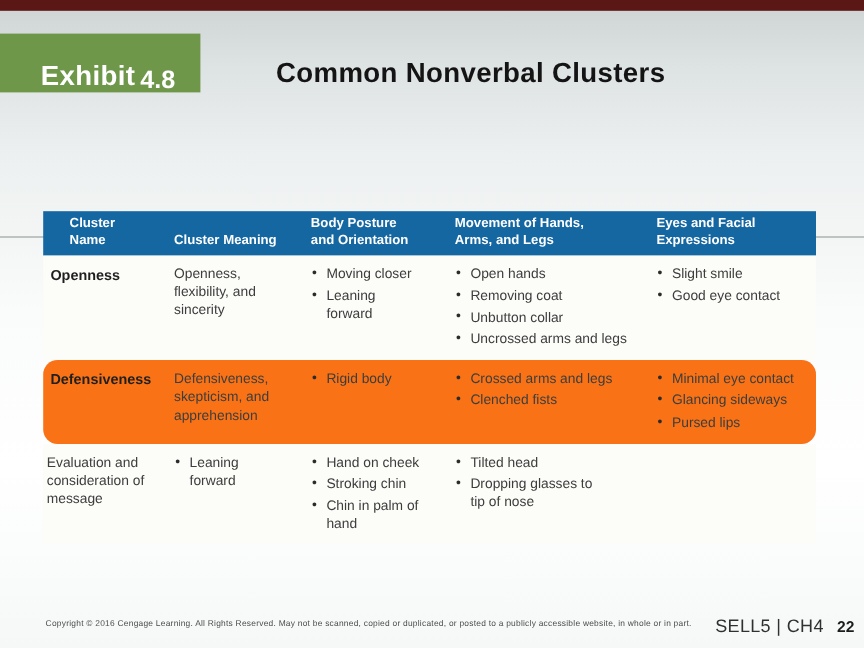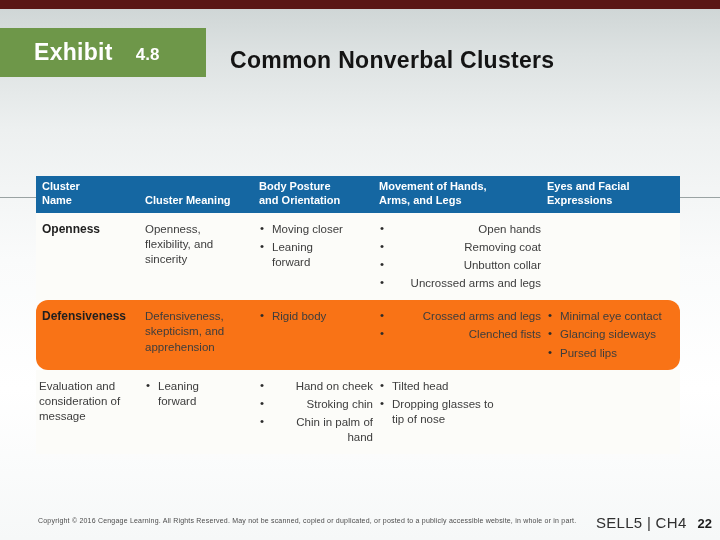--- a/index.html
+++ b/index.html
@@ -5,62 +5,62 @@
   html,body { margin:0; padding:0; }
   body {
     width:720px; height:540px; position:relative; overflow:hidden;
     font-family:"Liberation Sans", sans-serif;
     background: linear-gradient(180deg,#cdd4d4 0%, #dde2e2 10%, #edf0f0 24%, #fafbfb 48%, #ffffff 72%, #f6f8f8 100%);
   }
   .top-bar { position:absolute; top:0; left:0; width:720px; height:9px; background:#5a1715; }
 
   
   .exhibit-box {
-    position:absolute; left:0; top:28px; width:206px; height:49px;
-    background:#6e9749; display:flex; align-items:center; padding-left:34px; box-sizing:border-box;
+    position:absolute; left:0; top:28px; width:167px; height:49px;
+    background:#6e9749; display:flex; align-items:flex-end; padding-left:34px; box-sizing:border-box;
   }
   .exhibit-label { color:#ffffff; font-weight:bold; font-size:23px; letter-spacing:.3px; }
-  .exhibit-number { color:#ffffff; font-size:17px; font-weight:bold; margin-left:23px; position:relative; top:2px; }
+  .exhibit-number { color:#ffffff; font-size:21px; font-weight:bold; margin-left:4px; position:relative; top:2px; }
   .slide-title {
     position:absolute; left:230px; top:47px; font-size:23px; font-weight:bold;
     color:#141414; letter-spacing:.3px;
   }
 
   
   .divider { position:absolute; left:0; top:197px; width:720px; height:1px; background:#9aa3a3; z-index:0; }
 
   
   .nv-table { position:absolute; left:36px; top:176px; width:644px; z-index:1; }
   .trow { display:grid; grid-template-columns:106px 114px 120px 168px 136px; }
   .thead { background:#1567a2; min-height:36px; }
   .th {
     display:flex; align-items:flex-end; padding:4px 2px 5px 3px; box-sizing:border-box;
     color:#ffffff; font-size:11px; font-weight:bold; line-height:1.25;
   }
   .th:first-child { padding-left:6px; }
-  .th1 span { display:block; max-width:48px; }
+  .th1 span { display:block; max-width:48px;margin-left:16px; }
   .th3 span { display:block; max-width:86px; }
   .th4 span { display:block; max-width:112px; }
   .th5 span { display:block; max-width:88px; }
 
   .tbody-row { box-sizing:border-box; }
   .row-plain { background:#fcfcf9; }
   .row-highlight { background:#f97316;border-radius:12px; }
   .row-0 { min-height:78px; }
   .row-1 { min-height:63px; }
   .row-2 { min-height:62px; }
 
   .cell { padding:9px 3px 6px 3px; box-sizing:border-box; font-size:11.5px; color:#3d3d3d; line-height:1.32; }
   .cell-name { padding-left:6px; font-size:12px; font-weight:bold; color:#1f1f1f; }
   .cell-meaning div { max-width:98px; }
   .cell ul { list-style:none; margin:0; padding:0; }
   .cell li { position:relative; padding-left:13px; margin-bottom:3px; }
   .cell li::before { content:"\2022"; position:absolute; left:1px; top:-1px; color:#2b2b2b; }
   .cell-posture li { max-width:82px; }
-  .cell-movement li { max-width:152px;text-align:right; }
+  .cell-movement li { max-width:152px; }
   .cell-eyes li { max-width:106px; }
 
   
   .copyright {
     position:absolute; left:38px; top:516px; width:540px;
     font-size:7px; color:#4c4c4c; line-height:1.45; letter-spacing:.2px;
   }
   .footer-right {
     position:absolute; right:8px; top:514px; display:flex; align-items:baseline; gap:11px;
   }
@@ -112,20 +112,26 @@
       </ul>
     </div>
     <div class="cell cell-movement">
       <ul>
         <li>Open hands</li>
         <li>Removing coat</li>
         <li>Unbutton collar</li>
         <li>Uncrossed arms and legs</li>
       </ul>
     </div>
+    <div class="cell cell-eyes">
+      <ul>
+        <li>Slight smile</li>
+        <li>Good eye contact</li>
+      </ul>
+    </div>
   </div>
 
   <div class="trow tbody-row row-highlight row-1">
     <div class="cell cell-name">Defensiveness</div>
     <div class="cell cell-meaning">
         <div>Defensiveness, skepticism, and apprehension</div>
       </div>
     <div class="cell cell-posture">
       <ul>
         <li>Rigid body</li>

